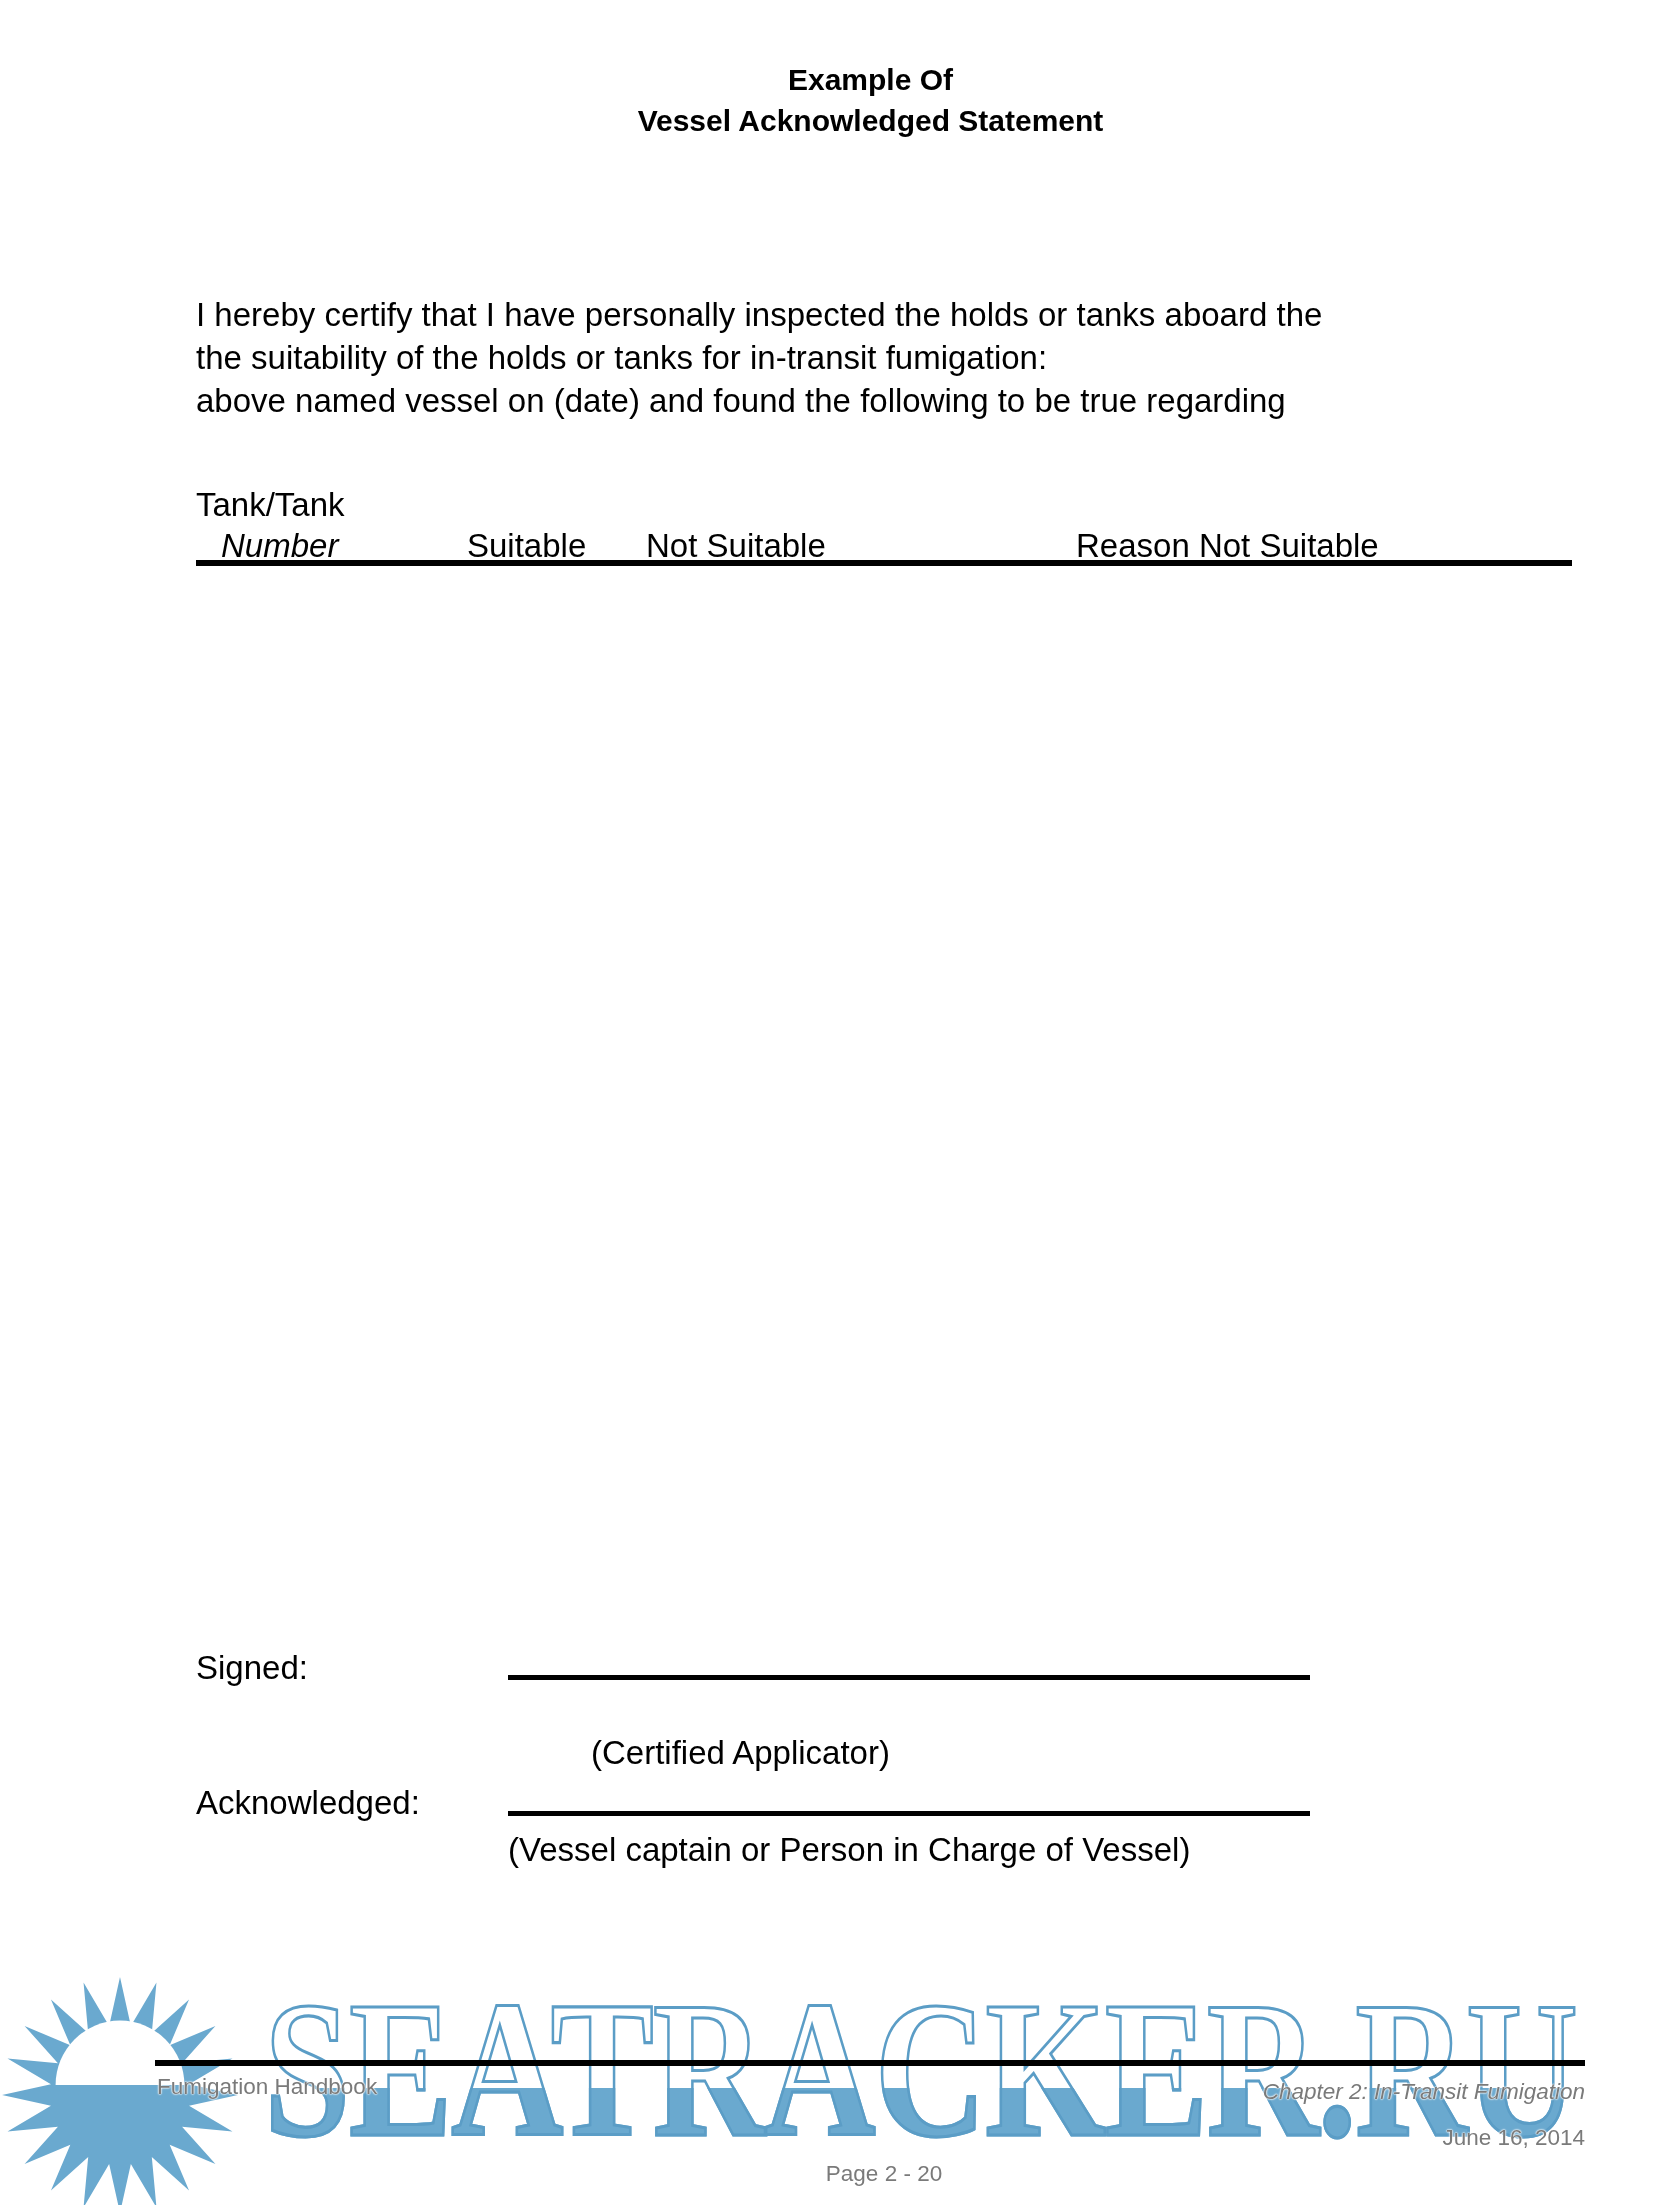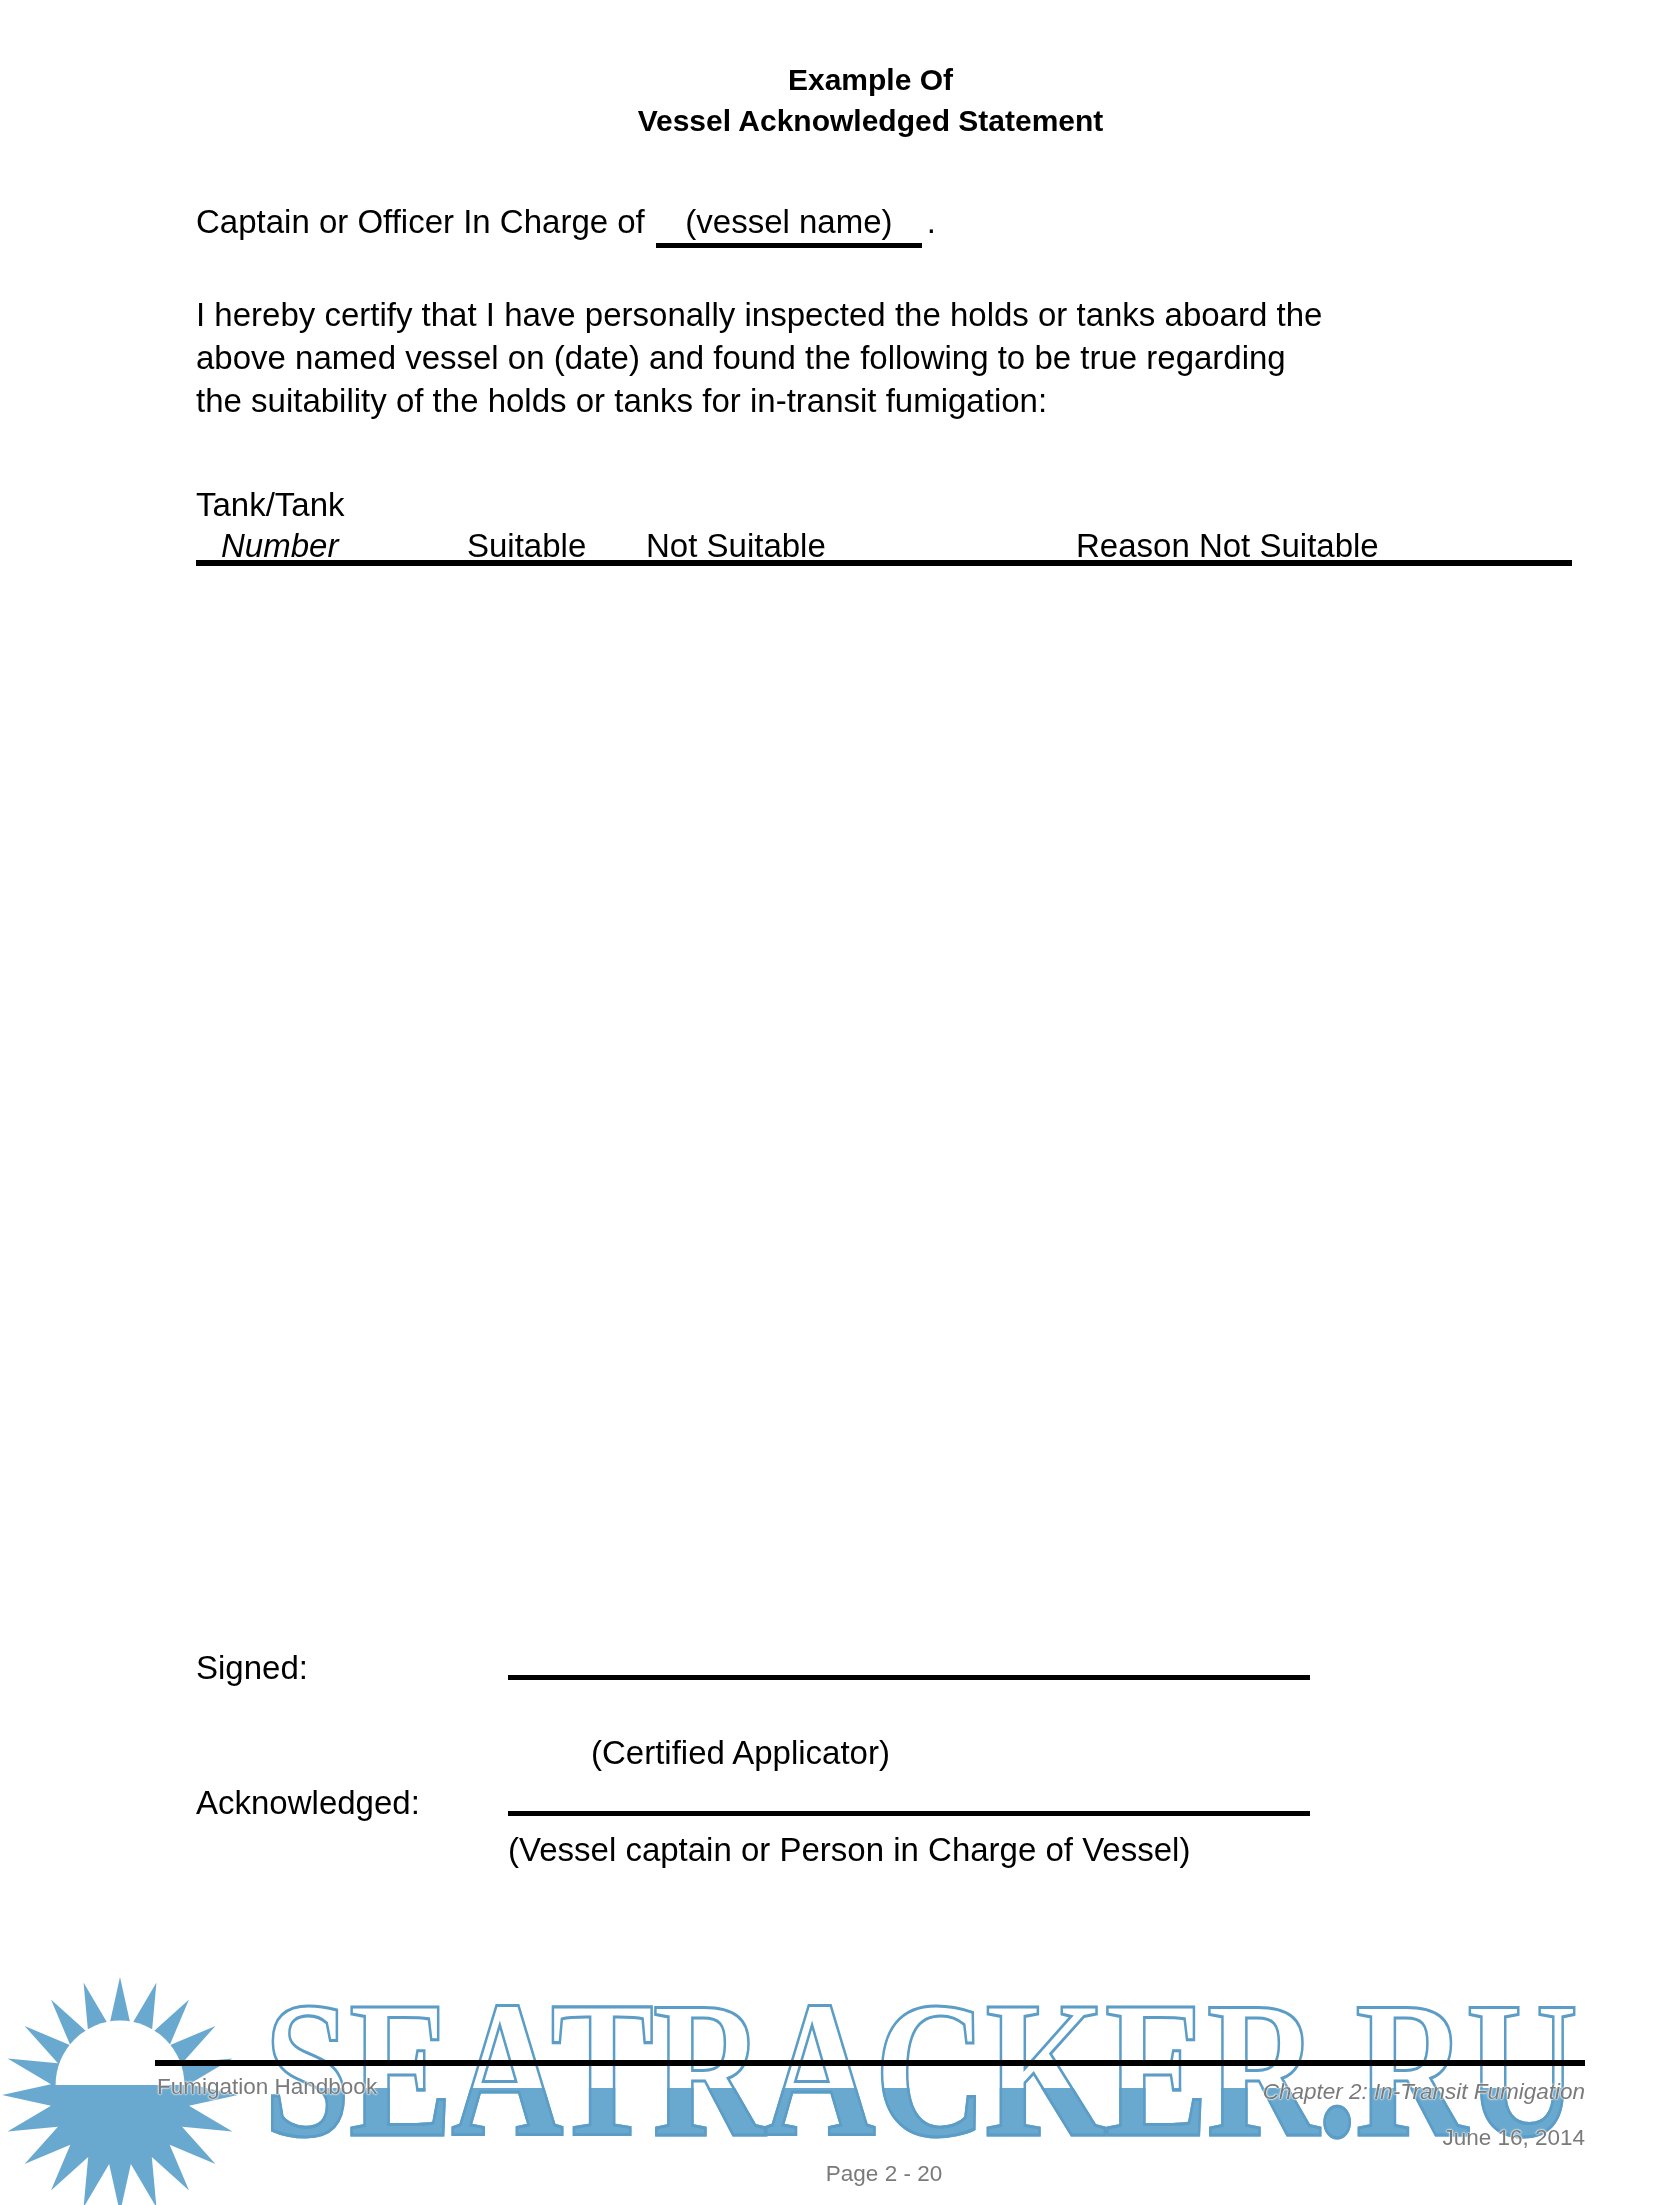--- a/index.html
+++ b/index.html
@@ -67,28 +67,25 @@
   <svg class="sun-logo" viewBox="0 0 330 330" aria-hidden="true">
     <polygon fill="#6aa9cf" points="165,13 179,76 212,20 206,85 254,42 229,101 288,76 245,124 310,118 254,151 317,165 254,179 310,212 245,206 288,254 229,229 254,288 206,245 212,310 179,254 165,317 151,254 118,310 124,245 76,288 101,229 42,254 85,206 20,212 76,179 13,165 76,151 20,118 85,124 42,76 101,101 76,42 124,85 118,20 151,76"></polygon>
     <path fill="#ffffff" d="M 82 152 A 83 83 0 0 1 248 152 Z"></path>
   </svg>
 
   <div class="wm-text">SEATRACKER.RU</div>
 
   <div class="abs title" style="top:62px;">Example Of</div>
   <div class="abs title" style="top:103px;">Vessel Acknowledged Statement</div>
 
-  <div class="abs bodytext" style="left:196px;top:200px;white-space:nowrap;">
-    <span>Captain or Officer In Charge of</span><span class="blank-underline">(vessel name)</span><span>.</span>
-  </div>
 
   <div class="abs bodytext" style="left:196px;top:293px;">
     <div>I hereby certify that I have personally inspected the holds or tanks aboard the</div>
+    <div>the suitability of the holds or tanks for in-transit fumigation:</div>
     <div>above named vessel on (date) and found the following to be true regarding</div>
-    <div>the suitability of the holds or tanks for in-transit fumigation:</div>
   </div>
 
   <div class="abs bodytext" style="left:196px;top:483px;">Tank/Tank</div>
   <div class="abs" style="left:0;top:527px;height:43px;width:1654px;z-index:2;">
     <span class="colhead" style="left:221px;font-style:italic;">Number</span>
     <span class="colhead" style="left:467px;">Suitable</span>
     <span class="colhead" style="left:646px;">Not Suitable</span>
     <span class="colhead" style="left:1076px;">Reason Not Suitable</span>
   </div>
   <div class="abs rule" style="left:196px;top:560px;width:1376px;height:6.2px;"></div>

